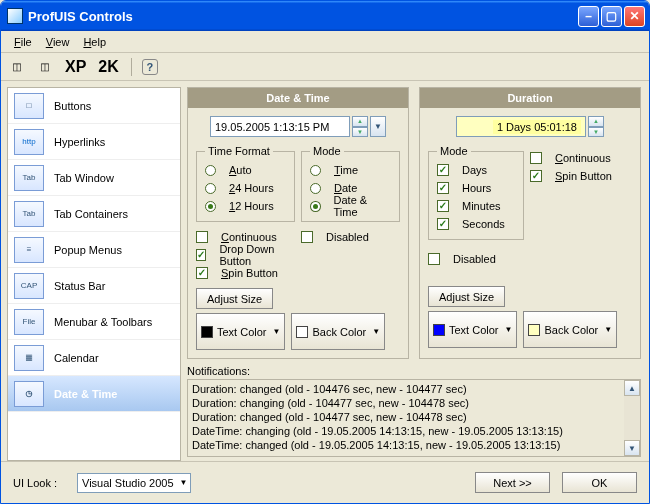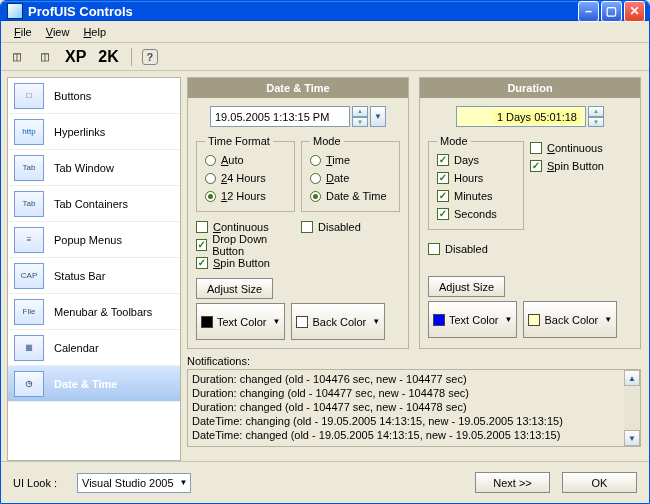--- a/index.html
+++ b/index.html
@@ -1,19 +1,19 @@
 <!DOCTYPE html>
 <html><head>
 <meta charset="utf-8">
 <style>
 * { box-sizing: border-box; font-family: Tahoma, sans-serif; font-size: 11px; }
 body { margin: 0; padding: 0; background: #ece9d8; width: 650px; height: 504px; overflow: hidden; }
 
 .window { width: 650px; height: 504px; border: 1px solid #0053e1; border-radius: 6px 6px 0 0; background: #ece9d8; display: flex; flex-direction: column; }
-.titlebar { height: 20px; background: linear-gradient(to bottom, #3a95ff 0%, #0053e1 8%, #0053e1 92%, #003db6 100%); border-radius: 5px 5px 0 0; display: flex; align-items: center; padding: 0 4px 0 6px; color: white; }
+.titlebar { height: 30px; background: linear-gradient(to bottom, #3a95ff 0%, #0053e1 8%, #0053e1 92%, #003db6 100%); border-radius: 5px 5px 0 0; display: flex; align-items: center; padding: 0 4px 0 6px; color: white; }
 .titlebar .icon { width: 16px; height: 16px; background: linear-gradient(135deg,#fff,#8cf); border: 1px solid #036; margin-right: 5px; }
 .titlebar .title { font-weight: bold; font-size: 13px; flex: 1; }
 .titlebar .winbtn { width: 21px; height: 21px; margin-left: 2px; border: 1px solid #fff; border-radius: 3px; display: flex; align-items: center; justify-content: center; font-weight: bold; color: white; font-size: 12px; }
 .winbtn.min, .winbtn.max { background: linear-gradient(to bottom, #7ba7ff, #2c5fd6); }
 .winbtn.close { background: linear-gradient(to bottom, #f77, #d42); }
 
 .menubar { height: 22px; display: flex; align-items: center; padding: 0 6px; border-bottom: 1px solid #c8c4b4; }
 .menubar span { padding: 2px 7px; text-decoration: underline; text-decoration-color: transparent; cursor: default; }
 .menubar span::first-letter { text-decoration: underline; }
 
@@ -41,21 +41,21 @@
 .spinner { height: 21px; border: 1px solid #7f9db9; background: #fff; padding: 0 4px; display: flex; align-items: center; }
 .spin-btns { width: 16px; height: 21px; display: flex; flex-direction: column; }
 .spin-btns div { flex: 1; border: 1px solid #7f9db9; background: linear-gradient(#fff,#d8e4f0); display: flex; align-items: center; justify-content: center; font-size: 6px; color: #4a6; }
 .dd { width: 16px; height: 21px; border: 1px solid #7f9db9; background: linear-gradient(#fff,#d8e4f0); display: flex; align-items: center; justify-content: center; font-size: 8px; color: #357; }
 
 fieldset { border: 1px solid #b8b4a4; margin: 0 0 6px 0; padding: 4px 8px 6px 8px; }
 legend { padding: 0 3px; }
 .row { display: flex; gap: 6px; }
 .col { flex: 1; }
 
-.radio, .check { display: flex; align-items: center; gap: 5px; height: 18px; cursor: default; }
+.radio, .check { display: flex; align-items: center; gap: 13px; height: 18px; cursor: default; }
 .radio .dot { width: 11px; height: 11px; border: 1px solid #4a6a2a; border-radius: 50%; display: flex; align-items: center; justify-content: center; background: #fff; }
 .radio.checked .dot::after { content: ""; width: 5px; height: 5px; border-radius: 50%; background: #3a7a1a; }
 .check .box { width: 12px; height: 12px; border: 1px solid #4a6a2a; background: #fff; display: flex; align-items: center; justify-content: center; color: #2a7a1a; font-size: 10px; line-height: 10px; font-weight: bold; }
 .check.checked .box::after { content: "✓"; }
 .u::first-letter { text-decoration: underline; }
 
 .btn { height: 21px; border: 1px solid #888; background: linear-gradient(#fff,#e8e4d4); padding: 0 10px; display: inline-flex; align-items: center; cursor: default; }
 .colorbtn { height: 37px; border: 1px solid #888; background: linear-gradient(#fff,#e8e4d4); display: inline-flex; align-items: center; padding: 0 4px; gap: 4px; }
 .swatch { width: 12px; height: 12px; border: 1px solid #444; }
 .caret { font-size: 8px; margin-left: 2px; }

